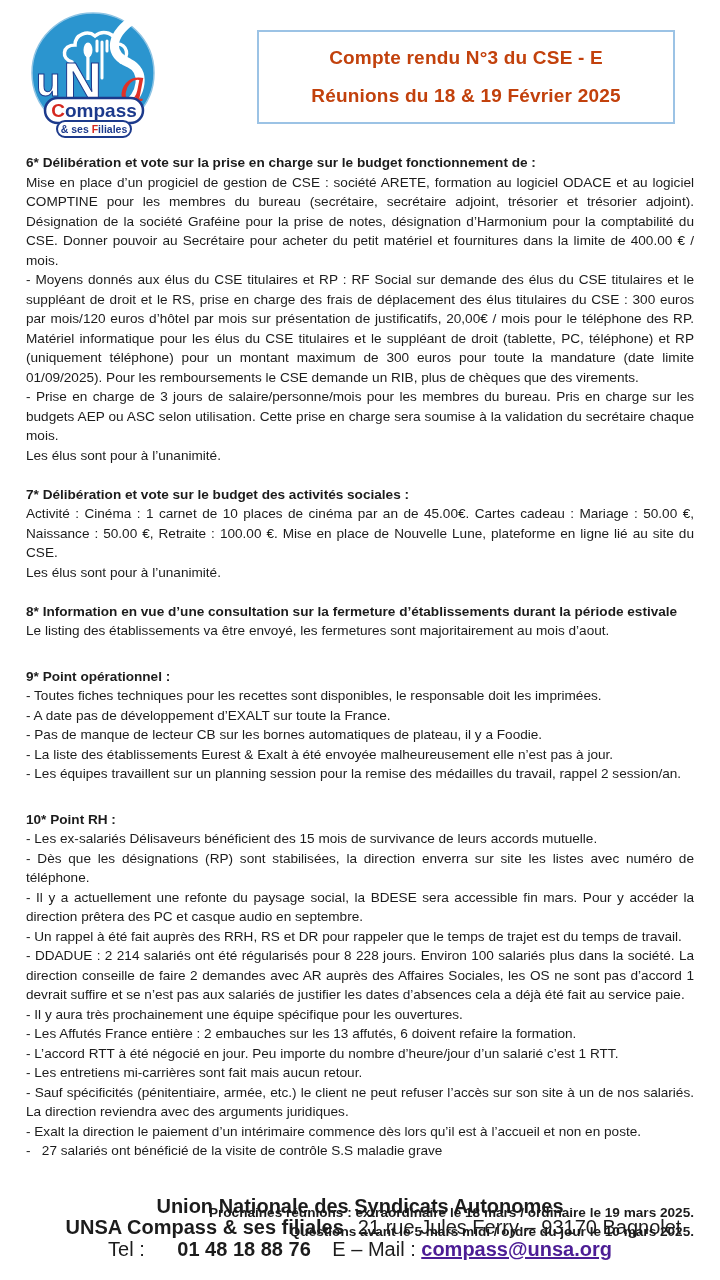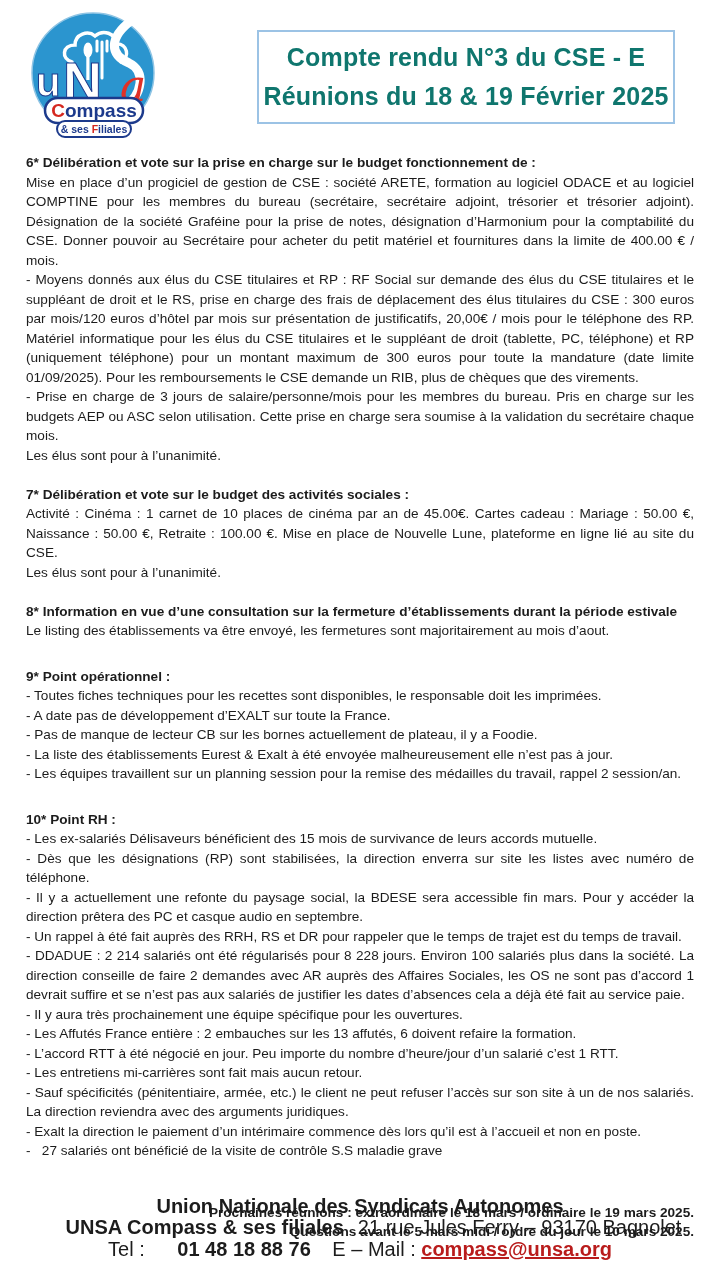--- a/index.html
+++ b/index.html
@@ -7,42 +7,42 @@
     position:relative;width:720px;height:1280px;margin:0 auto;background:#ffffff;
     font-family:"Liberation Sans",sans-serif;color:#1c1c1c;overflow:hidden;
   }
   
   .logo-wrap{position:absolute;left:30px;top:12px;width:130px;height:126px;}
   .title-box{
     position:absolute;left:257px;top:30px;width:414px;height:90px;
     border:2px solid #9cc3e5;background:#ffffff;
     display:flex;flex-direction:column;justify-content:space-evenly;align-items:center;
   }
-  .title-box p{margin:0;color:#0f766e;font-weight:bold;font-size:25px;letter-spacing:.2px;}
+  .title-box p{margin:0;color:#c2410c;font-weight:bold;font-size:19px;letter-spacing:.2px;}
   
   .content{position:absolute;left:26px;right:26px;top:153px;font-size:13.6px;line-height:19.5px;}
   .content p{margin:0;}
   .section{margin-top:19.5px;}
   .section:first-child{margin-top:0;}
   .sec-9{margin-top:26px;}
   .sec-10{margin-top:26px;}
   .h{font-weight:bold;text-align:left;}
   .para{text-align:justify;}
   .closing{margin-top:42px;text-align:center;font-weight:bold;}
   .closing p{text-align:right;}
   
   .footer{
     position:absolute;left:0;right:0;bottom:20px;text-align:center;
     font-size:20px;line-height:21.5px;color:#1c1c1c;
   }
   .footer p{margin:0;}
   .b{font-weight:bold;margin-left:27px;}
   .addr-gap{margin-left:14px;}
   .tel-gap{margin-left:16px;}
-  a.mail{color:#b91c1c;text-decoration:underline;font-weight:bold;}
+  a.mail{color:#4c1d95;text-decoration:underline;font-weight:bold;}
 </style>
 </head>
 <body>
 
 <div class="page">
 
   <div class="logo-wrap">
     <svg width="130" height="126" viewBox="0 0 130 126">
       <ellipse cx="63" cy="61" rx="61" ry="60" fill="#2b95cf" stroke="#8ec4e4" stroke-width="1.5"></ellipse>
 
@@ -95,21 +95,21 @@
 
     <div class="section">
       <p class="h">8* Information en vue d’une consultation sur la fermeture d’établissements durant la période estivale</p>
       <p class="para">Le listing des établissements va être envoyé, les fermetures sont majoritairement au mois d’aout.</p>
     </div>
 
     <div class="section sec-9">
       <p class="h">9* Point opérationnel :</p>
       <p class="para">- Toutes fiches techniques pour les recettes sont disponibles, le responsable doit les imprimées.</p>
       <p class="para">- A date pas de développement d’EXALT sur toute la France.</p>
-      <p class="para">- Pas de manque de lecteur CB sur les bornes actuellement de plateau, il y a Foodie.</p>
+      <p class="para">- Pas de manque de lecteur CB sur les bornes automatiques de plateau, il y a Foodie.</p>
       <p class="para">- La liste des établissements Eurest &amp; Exalt à été envoyée malheureusement elle n’est pas à jour.</p>
       <p class="para">- Les équipes travaillent sur un planning session pour la remise des médailles du travail, rappel 2 session/an.</p>
     </div>
 
     <div class="section sec-10">
       <p class="h">10* Point RH :</p>
       <p class="para">- Les ex-salariés Délisaveurs bénéficient des 15 mois de survivance de leurs accords mutuelle.</p>
       <p class="para">- Dès que les désignations (RP) sont stabilisées, la direction enverra sur site les listes avec numéro de téléphone.</p>
       <p class="para">- Il y a actuellement une refonte du paysage social, la BDESE sera accessible fin mars. Pour y accéder la direction prêtera des PC et casque audio en septembre.</p>
       <p class="para">- Un rappel à été fait auprès des RRH, RS et DR pour rappeler que le temps de trajet est du temps de travail.</p>

